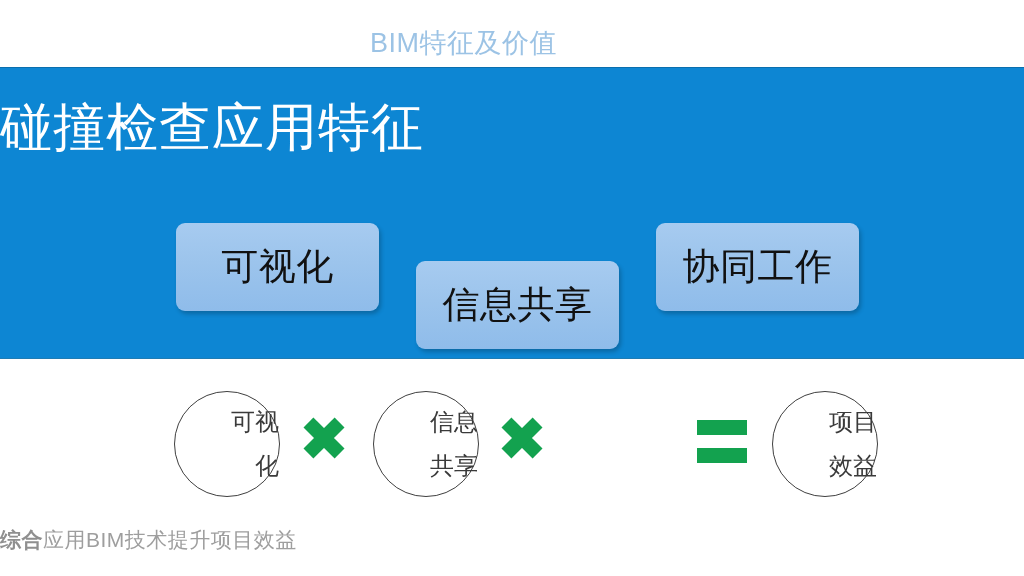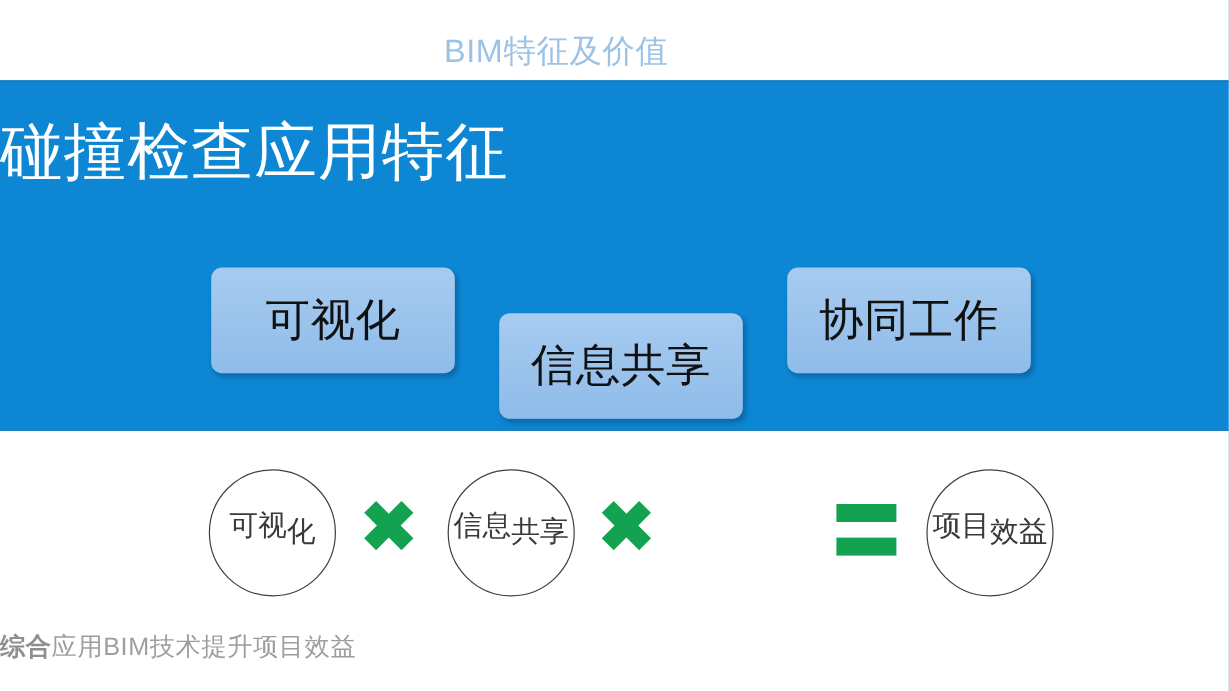--- a/index.html
+++ b/index.html
@@ -101,22 +101,22 @@
 
   .eq-circle {
     position: absolute;
     top: 1px;
     width: 106px;
     height: 106px;
     border-radius: 50%;
     border: 1.6px solid #3f3f3f;
     box-sizing: border-box;
     display: flex;
-    flex-direction: row;
-    align-items: center;
+    flex-direction: column;
+    align-items: flex-end;
     justify-content: center;
   }
   .eq-circle .line {
     font-size: 24px;
     line-height: 34px;
     color: #3a3a3a;
     font-weight: 400;
     white-space: nowrap;
   }
   .eq-circle .line.l1 { margin-bottom: 10px; }

